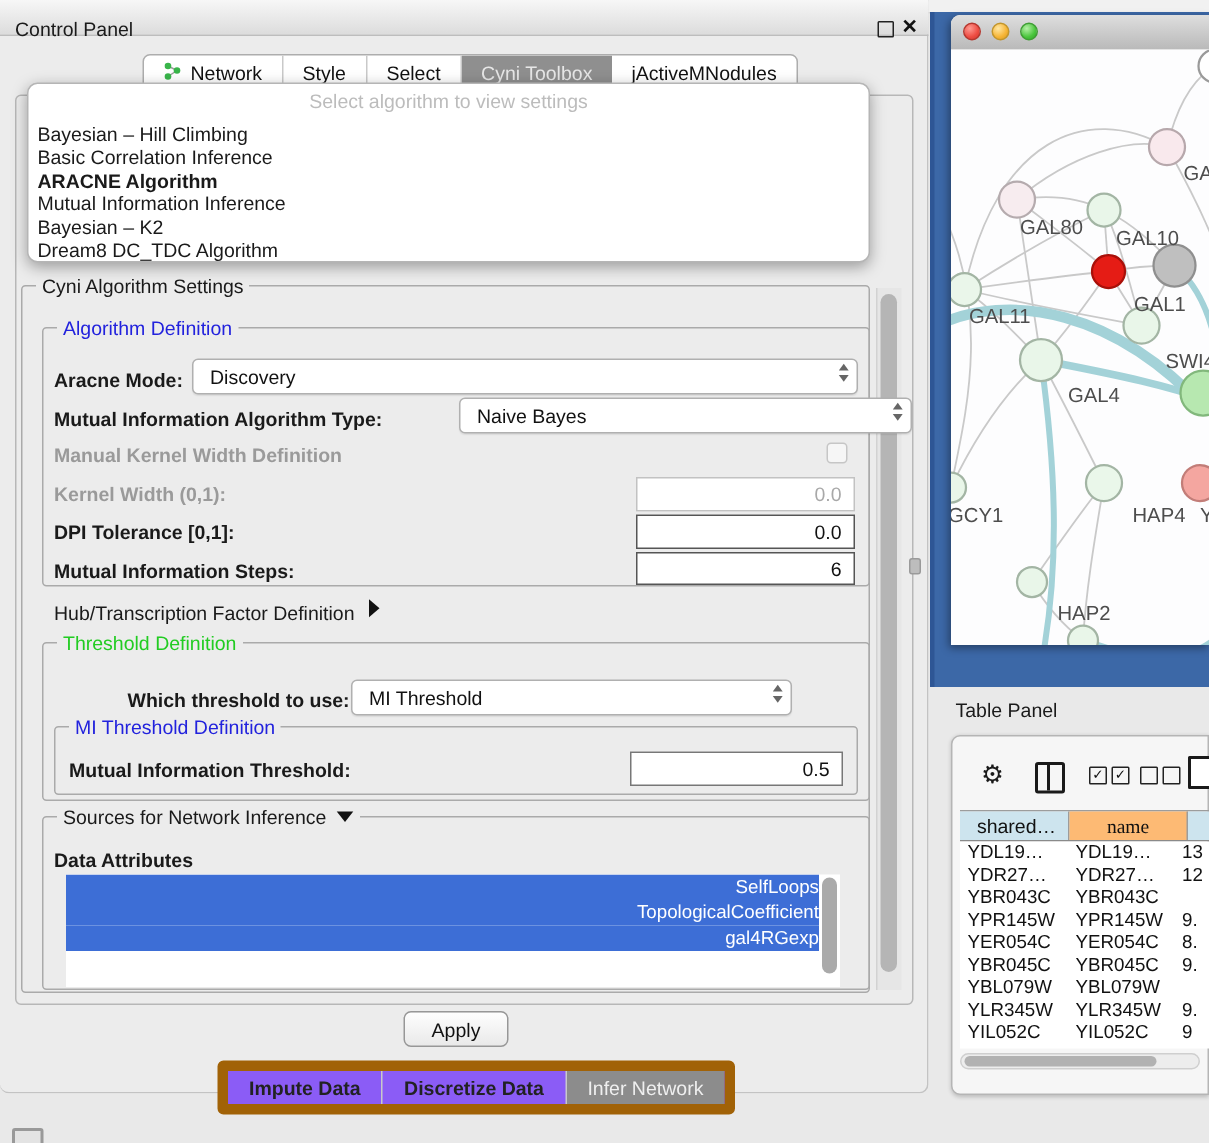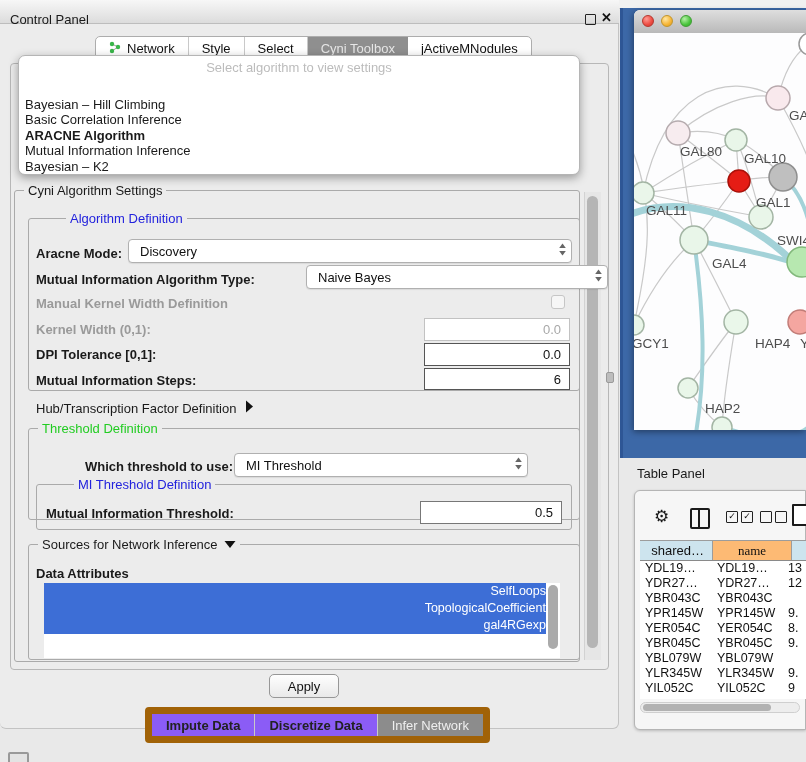--- a/index.html
+++ b/index.html
@@ -26,21 +26,21 @@
 
   
   .popup{left:18px;top:55px;width:560px;height:118px;background:#fff;border:1px solid #b5b5b5;border-radius:7px;box-shadow:0 3px 10px rgba(0,0,0,.35);overflow:hidden;}
   .popup-prompt{width:100%;text-align:center;font-size:13px;color:#bcbcbc;margin-top:4px;}
   .popup-item{font-size:13px;color:#1a1a1a;line-height:15.4px;padding-left:6px;white-space:nowrap;}
   .popup-item.bold{font-weight:700;}
 
   
   .group{border:1px solid #aaa;border-radius:3px;box-sizing:border-box;}
   .group-label{position:absolute;top:-8px;left:9px;background:#ececec;padding:0 4px;font-size:13px;white-space:nowrap;}
-  .blue{color:#2222dd;margin-left:28px;}
+  .blue{color:#2222dd;}
   .green{color:#22cc22;}
   .lbl{font-size:13px;font-weight:700;color:#1a1a1a;white-space:nowrap;}
   .lbl.disabled{color:#9a9a9a;}
 
   .combo{background:#fff;border:1px solid #b0b0b0;border-radius:4px;display:flex;align-items:center;justify-content:space-between;box-sizing:border-box;padding:0 4px 0 11px;box-shadow:0 1px 1px rgba(0,0,0,.08);}
   .combo-text{font-size:13px;color:#111;}
   .field{background:#fff;box-sizing:border-box;text-align:right;font-size:13px;color:#111;padding:3px 8px 0 0;}
   .field.enabled{border:1.5px solid #555;}
   .field.soft{border:1px solid #c2c2c2;}
   .field.disabled-text{color:#a8a8a8;}
@@ -184,21 +184,21 @@
   <div class="abs lbl" style="left:36px;top:373px;">Mutual Information Steps:</div>
   <div class="abs field enabled" style="left:424px;top:368px;width:146px;height:22px;">6</div>
 
   <div class="abs" style="left:36px;top:399px;display:flex;align-items:center;gap:9px;">
     <span style="font-size:13px;color:#1a1a1a;">Hub/Transcription Factor Definition</span>
     <span><svg width="9" height="13" viewBox="0 0 9 13">
           <path d="M1 0.5 L8 6.5 L1 12.5 Z" fill="#111"></path>
         </svg></span>
   </div>
 
-  <div class="abs group" style="left:28px;top:428px;width:552px;height:92px;">
+  <div class="abs group" style="left:28px;top:428px;width:552px;height:106px;">
     <span class="group-label green">Threshold Definition</span>
   </div>
   <div class="abs lbl" style="left:85px;top:459px;">Which threshold to use:</div>
   <div class="abs combo" style="left:234px;top:453px;width:294px;height:24px;">
     <span class="combo-text">MI Threshold</span>
     <span><svg width="9" height="15" viewBox="0 0 9 15">
           <path d="M4.5 1.5 L7.8 6 H1.2 Z" fill="#666"></path>
           <path d="M4.5 13.5 L1.2 9 H7.8 Z" fill="#666"></path>
         </svg></span>
   </div>
@@ -236,21 +236,21 @@
     <div class="btab">
         <span>Discretize Data</span>
       </div>
     <div class="btab selected">
         <span>Infer Network</span>
       </div>
   </div>
 
   <div class="abs popup">
     <div class="popup-prompt">Select algorithm to view settings</div>
-    <div style="margin-top:22px;">
+    <div style="margin-top:7px;">
       <div class="popup-item">Bayesian – Hill Climbing</div>
       <div class="popup-item">Basic Correlation Inference</div>
       <div class="popup-item bold">ARACNE Algorithm</div>
       <div class="popup-item">Mutual Information Inference</div>
       <div class="popup-item">Bayesian – K2</div>
       <div class="popup-item">Dream8 DC_TDC Algorithm</div>
     </div>
   </div>
 
   <div class="abs splitter"></div>

